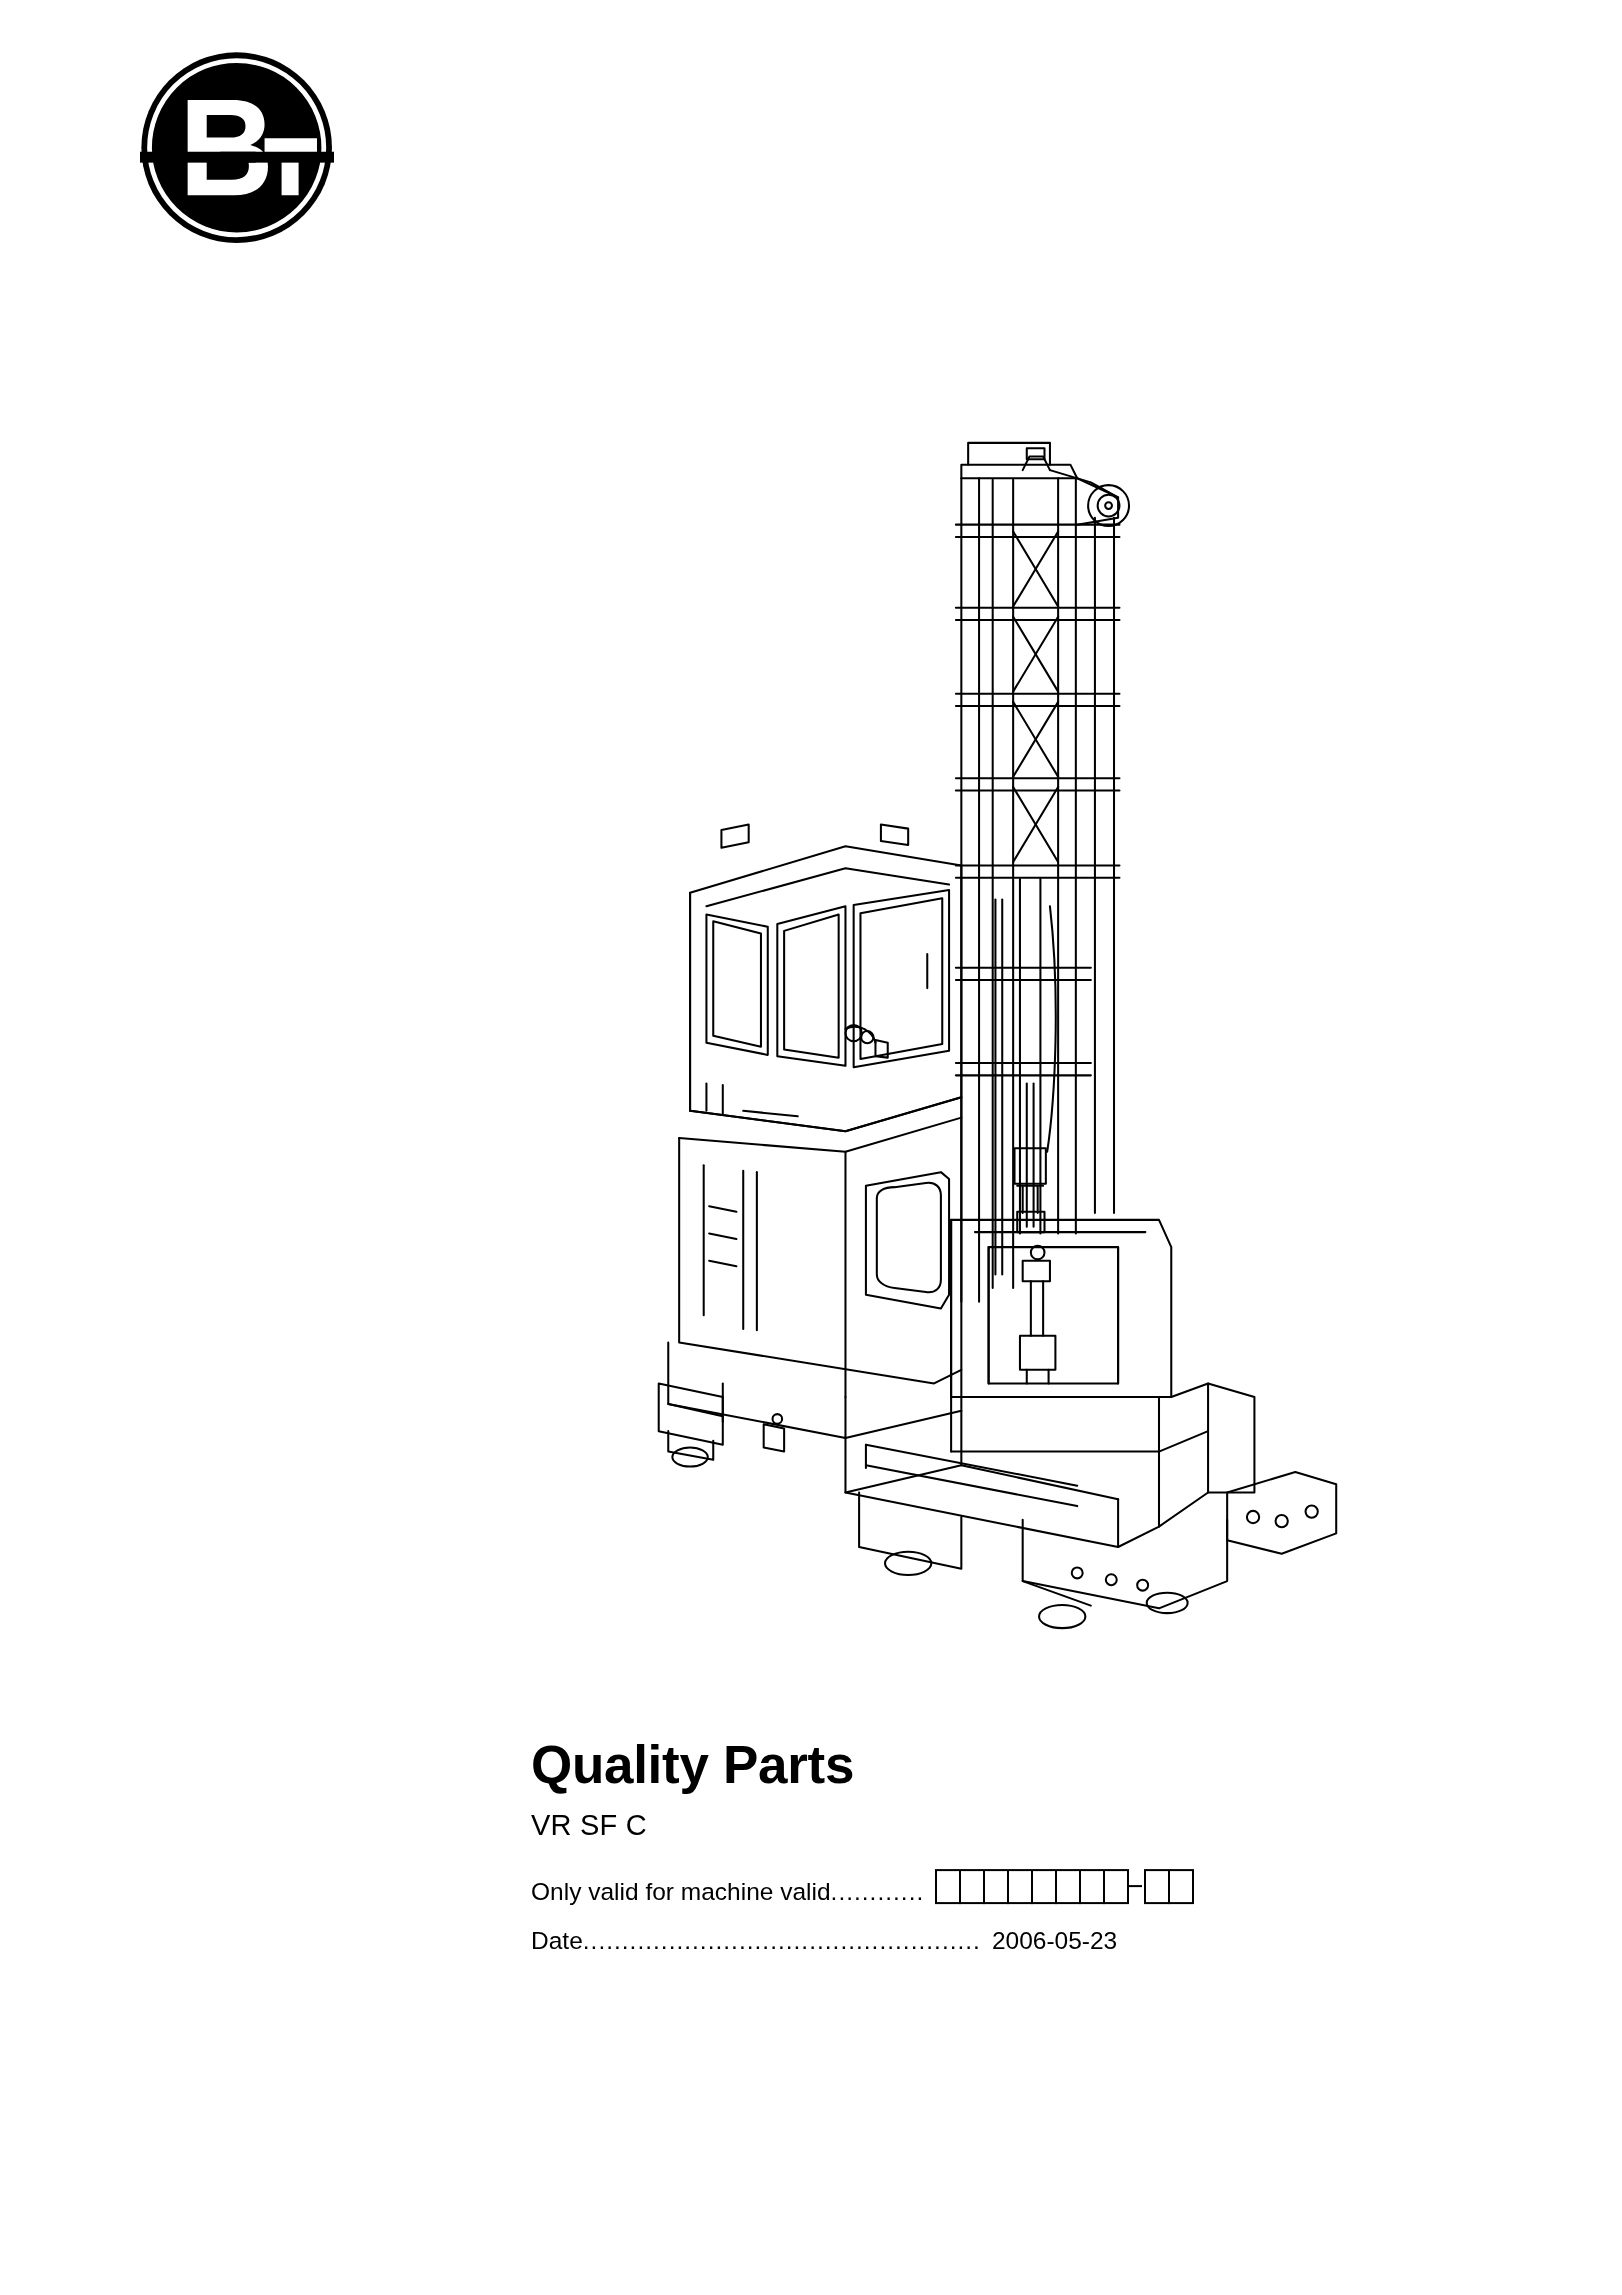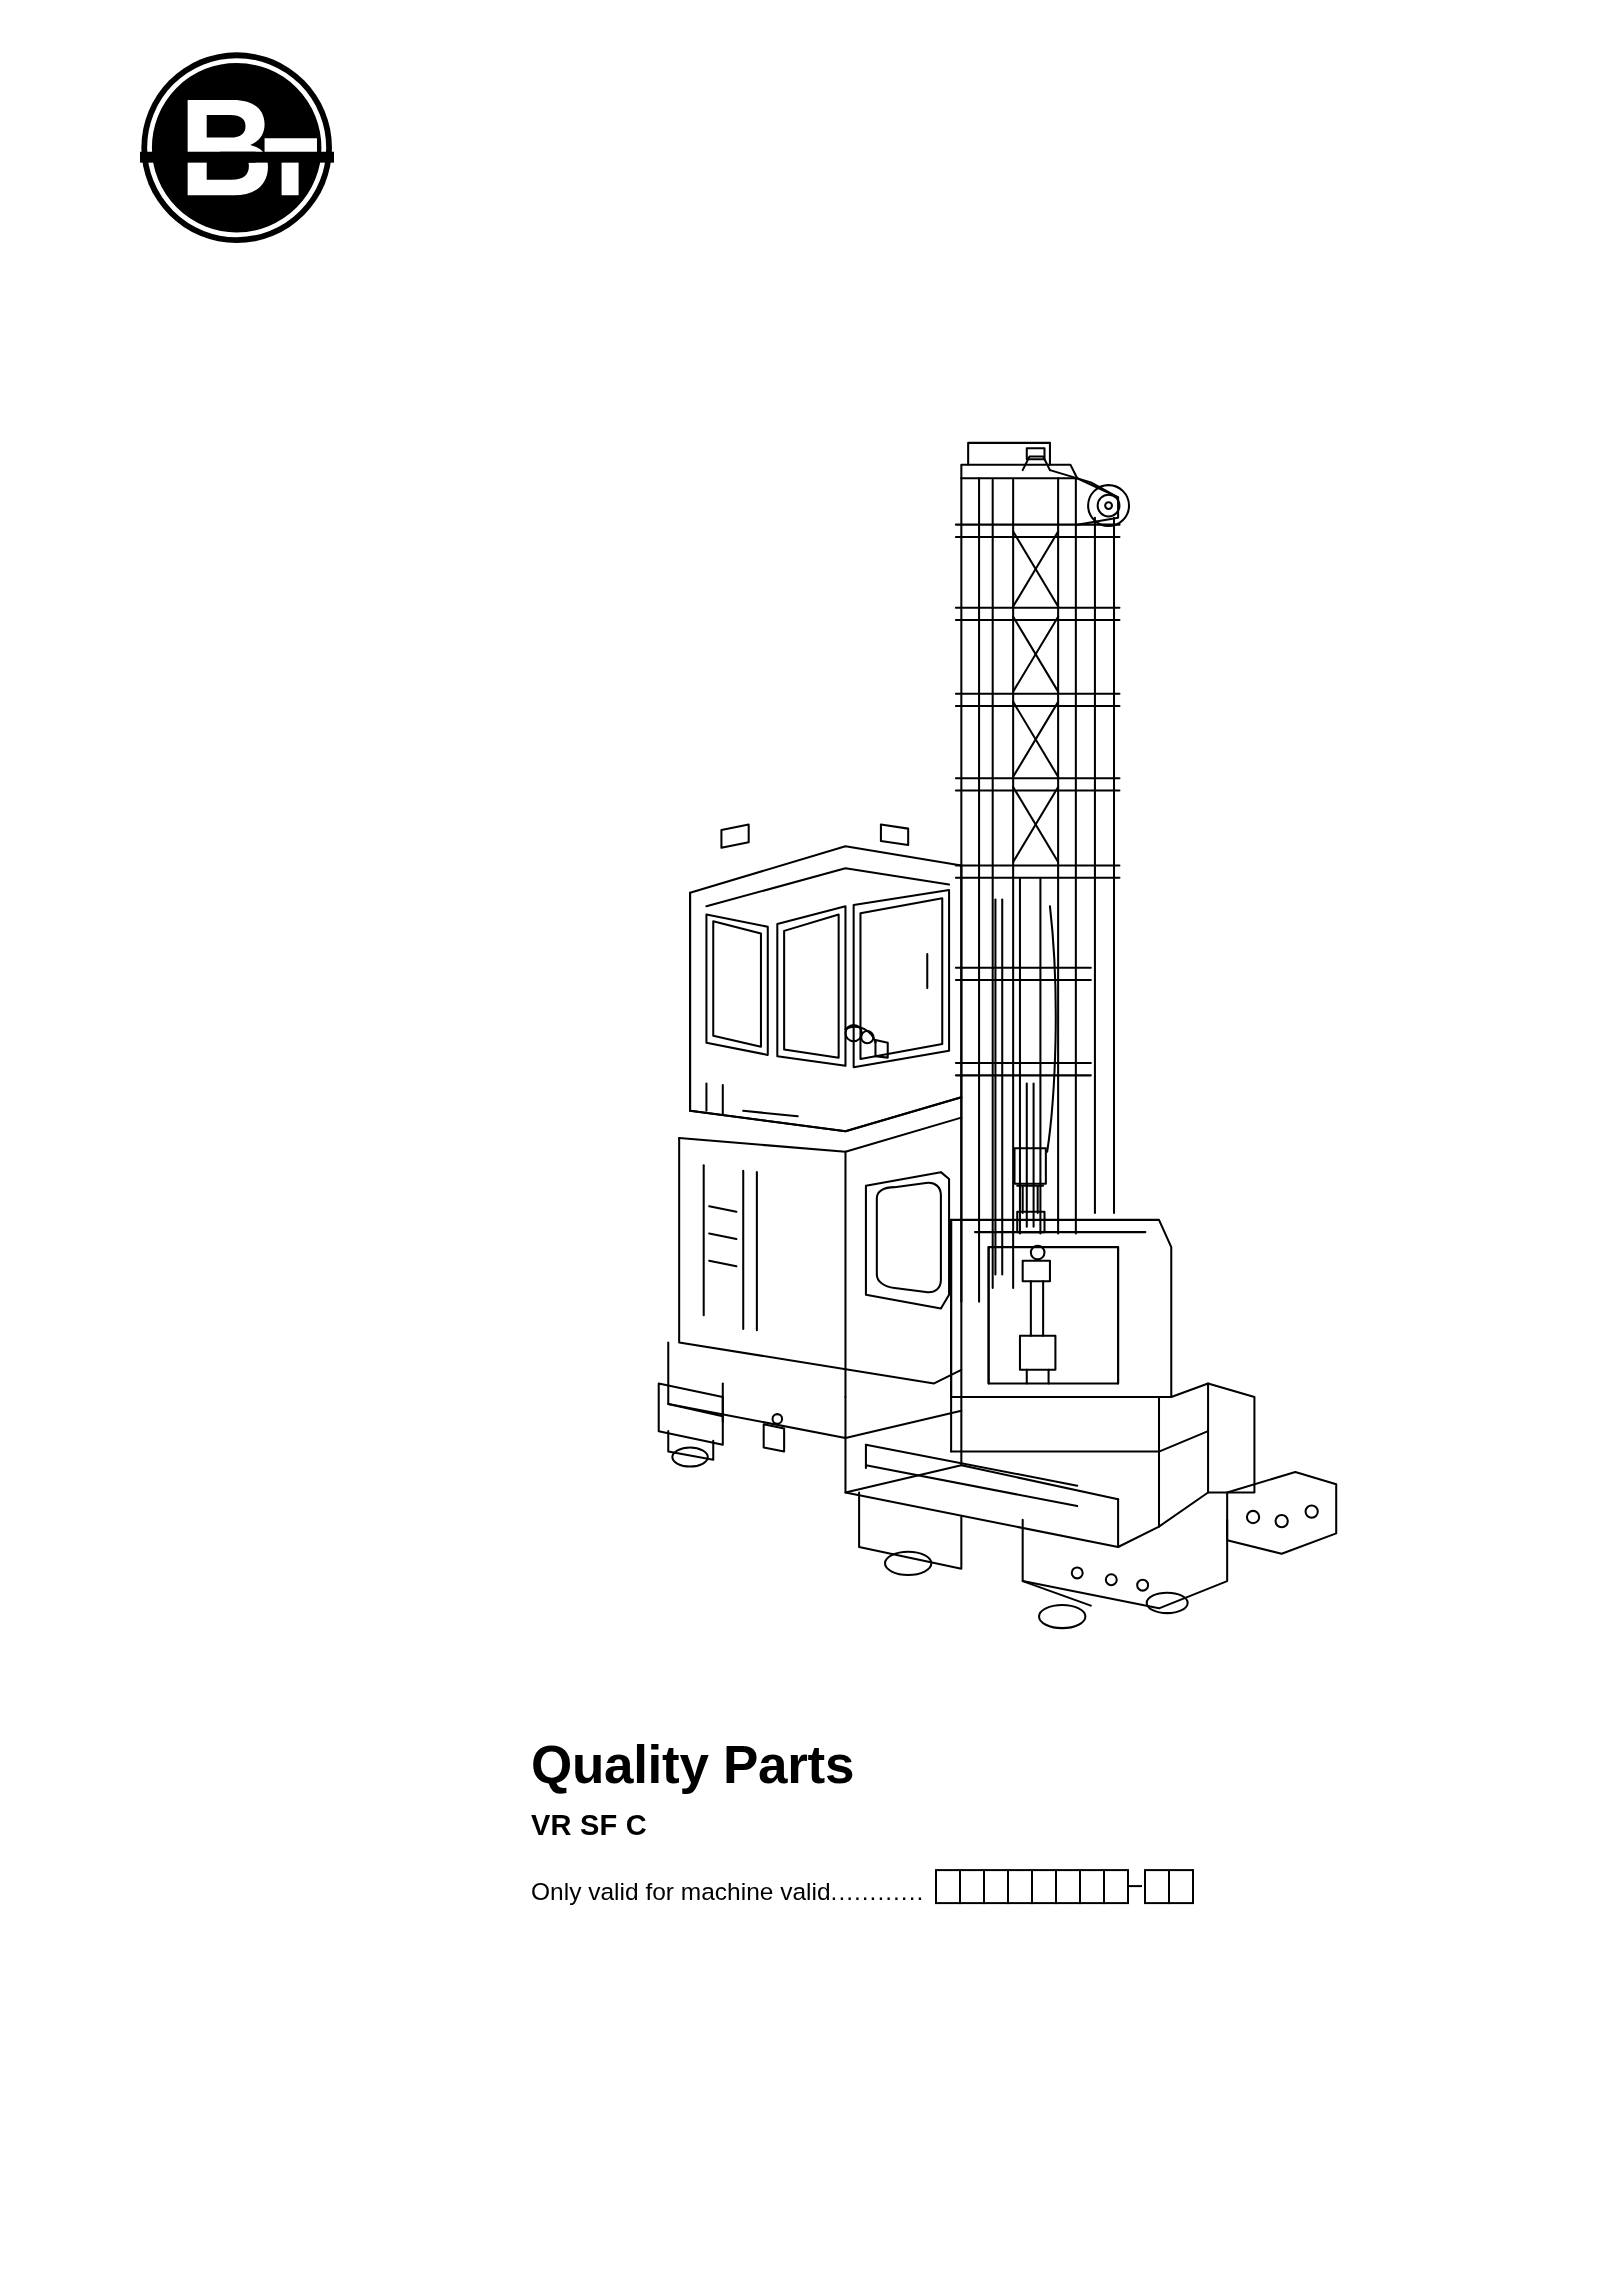--- a/index.html
+++ b/index.html
@@ -50,21 +50,20 @@
     font-size: 53px;
     font-weight: bold;
     letter-spacing: -0.3px;
     margin: 0 0 17.7px 0;
     line-height: 1.0;
   }
   .model {
     font-size: 29px;
     margin: 0 0 23px 0;
     letter-spacing: 0.2px;
-    font-weight: bold;
   }
 
   .meta-row {
     display: flex;
     align-items: baseline;
     font-size: 24.5px;
     margin-bottom: 20.4px;
     line-height: 1.2;
   }
   .meta-label {
@@ -316,18 +315,23 @@
           <span class="num-box"></span>
           <span class="num-box"></span>
           <span class="box-dash"></span>
           <span class="num-box"></span>
           <span class="num-box"></span>
         </span>
       </span>
     </div>
 
 
+    <div class="meta-row">
+      <span class="meta-label">Date</span>
+      <span class="meta-dots">...................................................</span>
+      <span class="meta-value">2006-05-23</span>
+    </div>
 
 
   </div>
 
 </div>
 
 
 </body></html>

